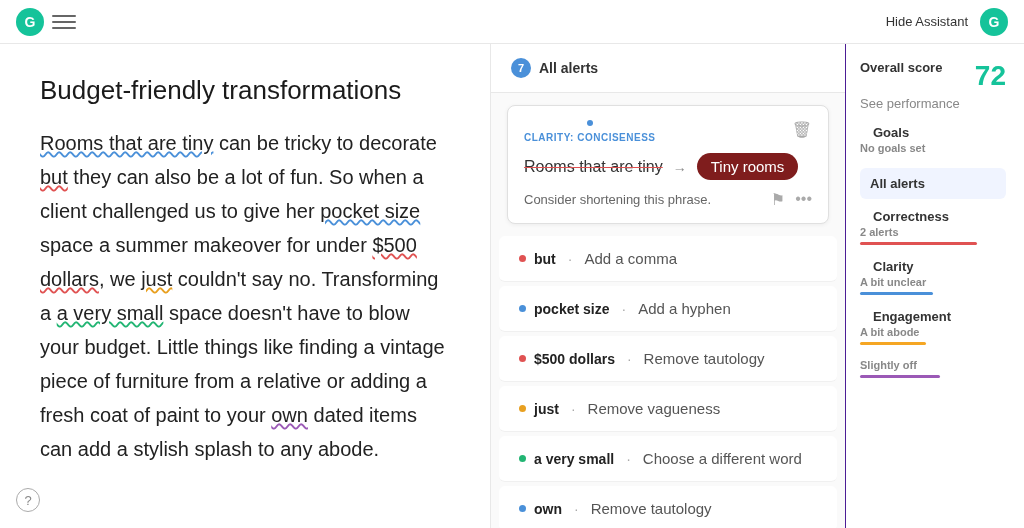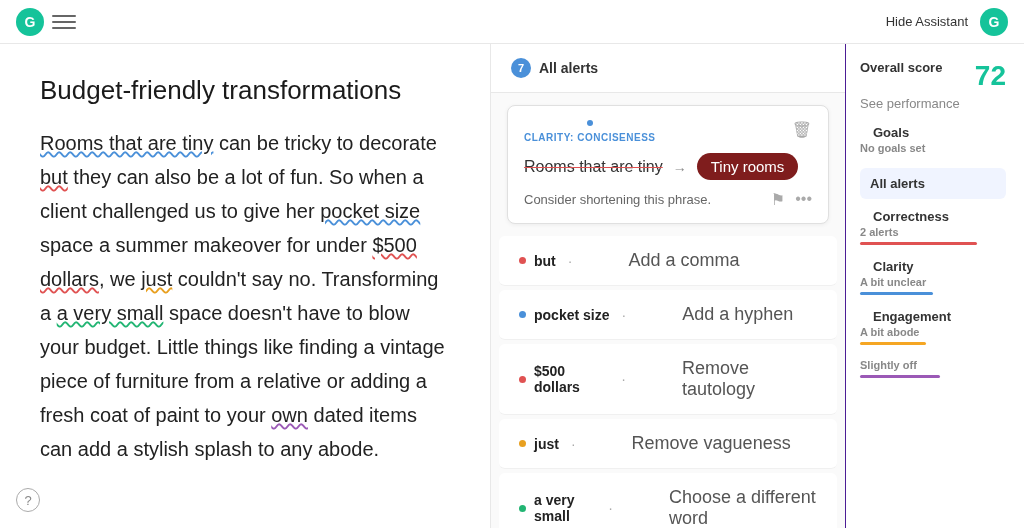--- a/index.html
+++ b/index.html
@@ -243,23 +243,22 @@
       font-size: 14px;
       font-weight: 600;
       color: #222;
     }
     .alert-sep {
       font-size: 14px;
       color: #aaa;
       margin: 0 4px;
     }
     .alert-suggestion-text {
-      font-size: 18px;
+      font-size: 15px;
       color: #555;
-      margin-left: 44px;
     }
 
     
     .sidebar {
       flex: 0 0 175px;
       border-left: 1px solid #4c1d95;
       padding: 16px 14px;
       background: #fff;
       overflow-y: auto;
     }

